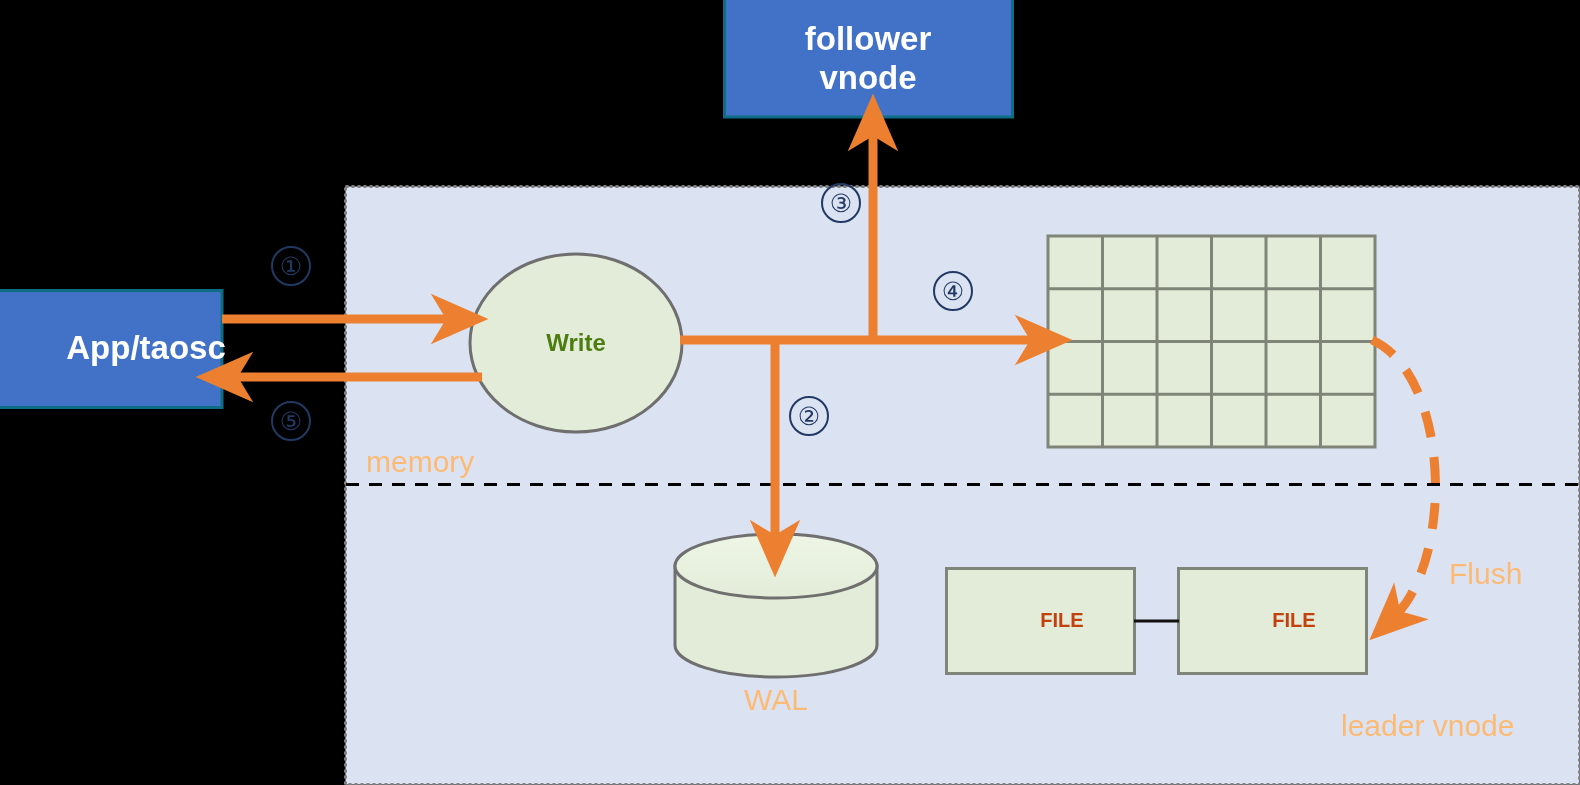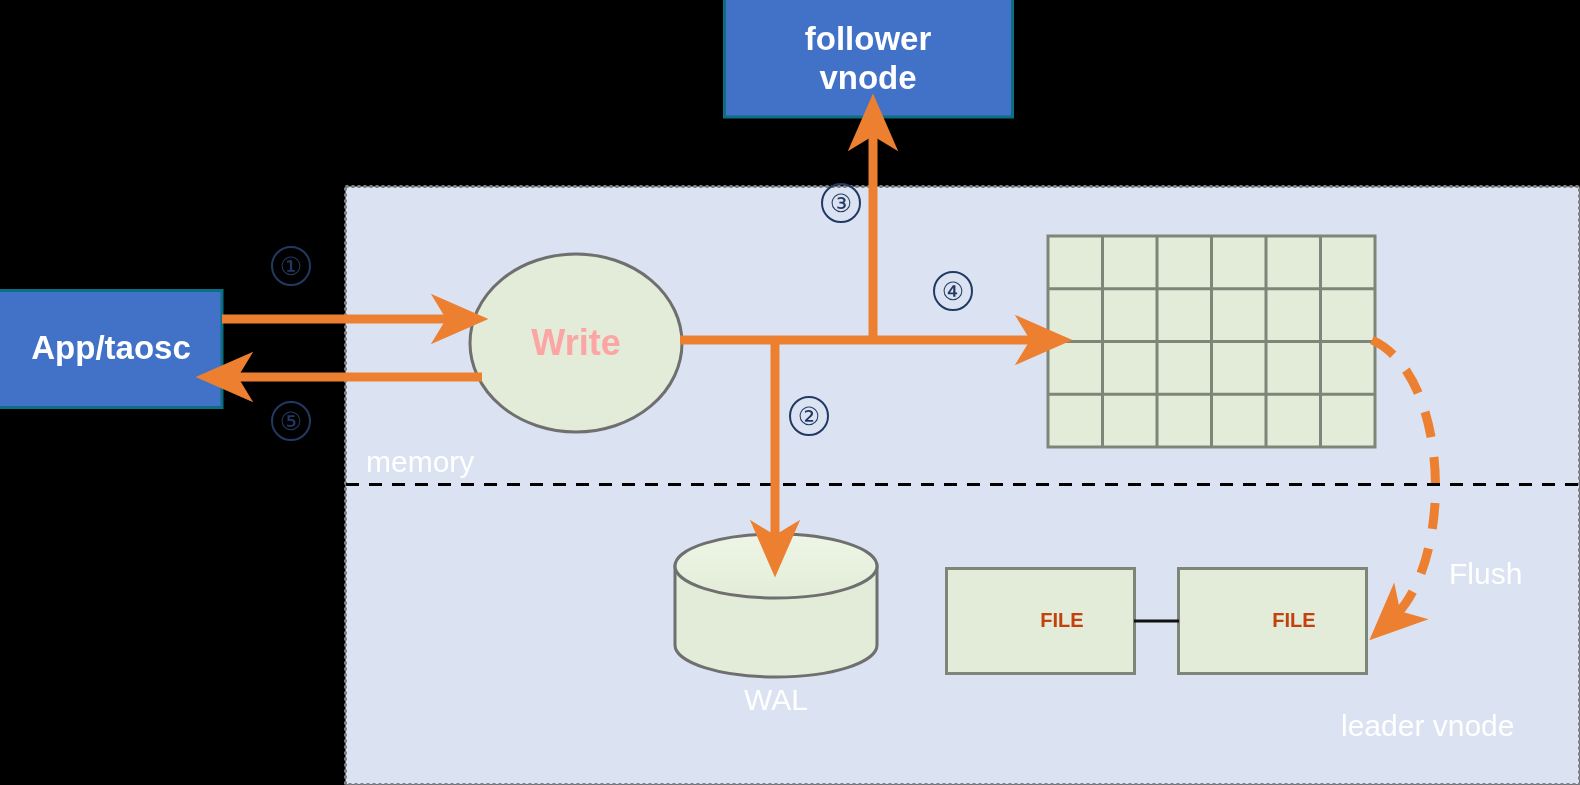--- a/index.html
+++ b/index.html
@@ -31,32 +31,32 @@
     text-align: center;
     line-height: 1.18;
     pointer-events: none;
   }
   .blue-box-text {
     color: #ffffff;
     font-size: 33px;
     font-weight: bold;
   }
   .write-text {
-    color: #fca5a5;
-    font-size: 36px;
+    color: #4d7c0f;
+    font-size: 24px;
     font-weight: bold;
   }
   .file-text {
     color: #c2410c;
     font-size: 20px;
     font-weight: bold;
     padding-left: 22px;
   }
   .plain-text {
-    color: #ffffff;
+    color: #fdba74;
     font-size: 30px;
     font-weight: normal;
   }
   .step-badge {
     position: absolute;
     width: 40px;
     height: 40px;
     border: 2px solid #223a63;
     border-radius: 50%;
     color: #223a63;
@@ -120,21 +120,21 @@
 
     <line x1="680" y1="340" x2="1040" y2="340" stroke="#ed8030" stroke-width="9" marker-end="url(#arrowOrange)"></line>
 
     <line x1="775" y1="336" x2="775" y2="545" stroke="#ed8030" stroke-width="9" marker-end="url(#arrowOrange)"></line>
 
     <line x1="873" y1="344" x2="873" y2="126" stroke="#ed8030" stroke-width="9" marker-end="url(#arrowOrange)"></line>
 
     <path d="M1372,340 C1450,375 1455,560 1393,618" fill="none" stroke="#ed8030" stroke-width="9" stroke-dasharray="26 20" marker-end="url(#arrowOrange)"></path>
   </svg>
 
-  <div class="node-label blue-box-text" style="left:0px; top:290px; width:222px; height:117px;">App/taosc</div>
+  <div class="node-label blue-box-text" style="left:0px; top:290px; width:222px; height:117px;padding-left:35px;">App/taosc</div>
 
   <div class="node-label blue-box-text" style="left:724px; top:0px; width:288px; height:118px; flex-direction:column;">
     <span>follower</span>
     <span>vnode</span>
   </div>
 
   <div class="node-label write-text" style="left:470px; top:315px; width:212px; height:56px;">Write</div>
 
   <div class="node-label file-text" style="left:946px; top:592px; width:188px; height:58px;">FILE</div>
 

